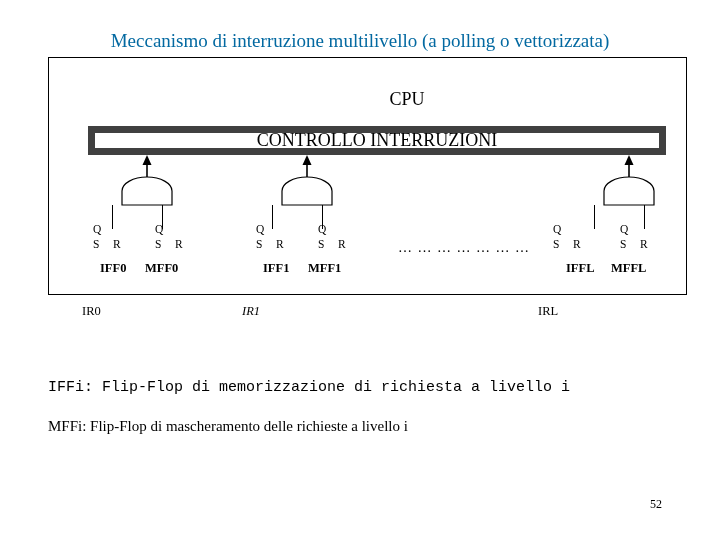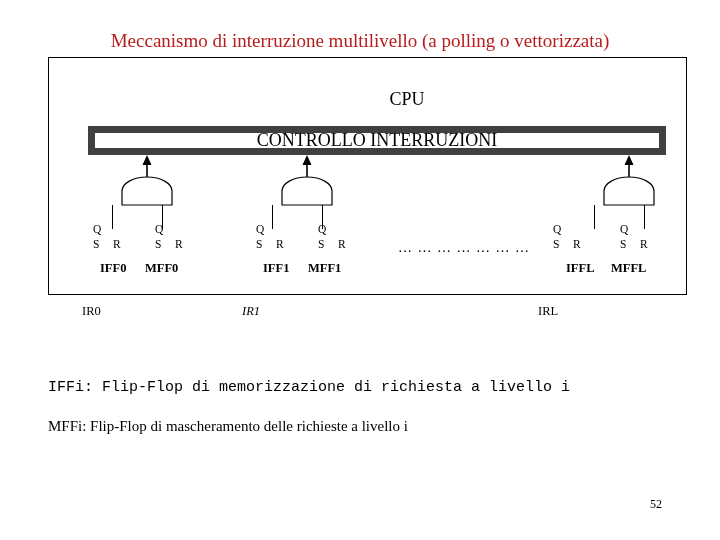--- a/index.html
+++ b/index.html
@@ -20,21 +20,21 @@
     width: 720px;
     height: 540px;
   }
   .title {
     position: absolute;
     left: 0;
     top: 30px;
     width: 720px;
     text-align: center;
     font-size: 19px;
-    color: #b91c1c;
+    color: #0369a1;
   }
   .cpu-box {
     position: absolute;
     left: 48px;
     top: 57px;
     width: 639px;
     height: 238px;
     border: 1px solid #000;
     background: #fff;
     box-sizing: border-box;

